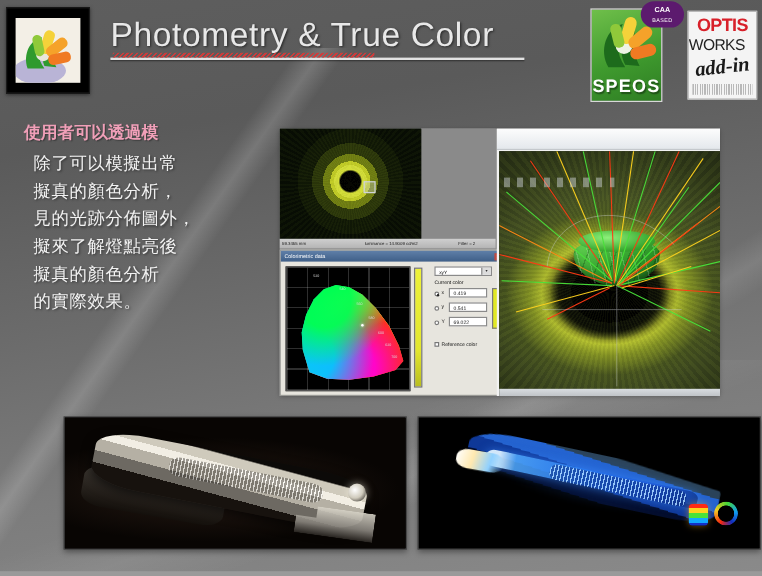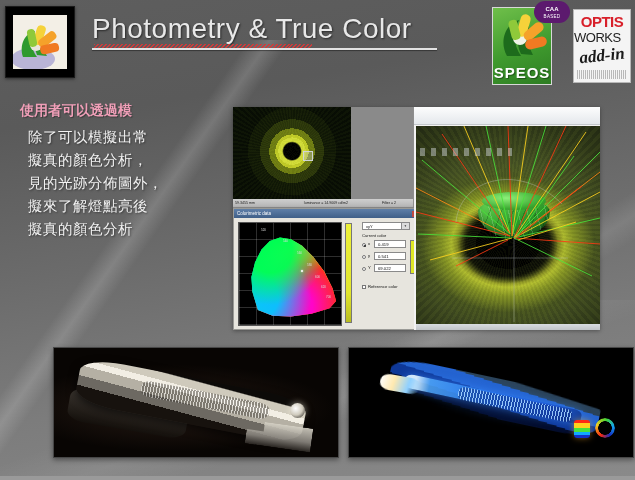--- a/index.html
+++ b/index.html
@@ -429,20 +429,21 @@
   </div>
 
   <div id="text-col">
     <div id="subhead">使用者可以透過模</div>
     <div id="body-text">
       <span class="ln">除了可以模擬出常</span>
       <span class="ln">擬真的顏色分析，</span>
       <span class="ln">見的光跡分佈圖外，</span>
       <span class="ln">擬來了解燈點亮後</span>
       <span class="ln">擬真的顏色分析</span>
+      <span class="ln">的實際效果。</span>
     </div>
   </div>
 
   <div id="sim-panel">
 
     <div id="lum-window">
       <div id="lum-image">
         <div id="lum-noise"></div>
         <div id="lum-cursor"></div>
       </div>

